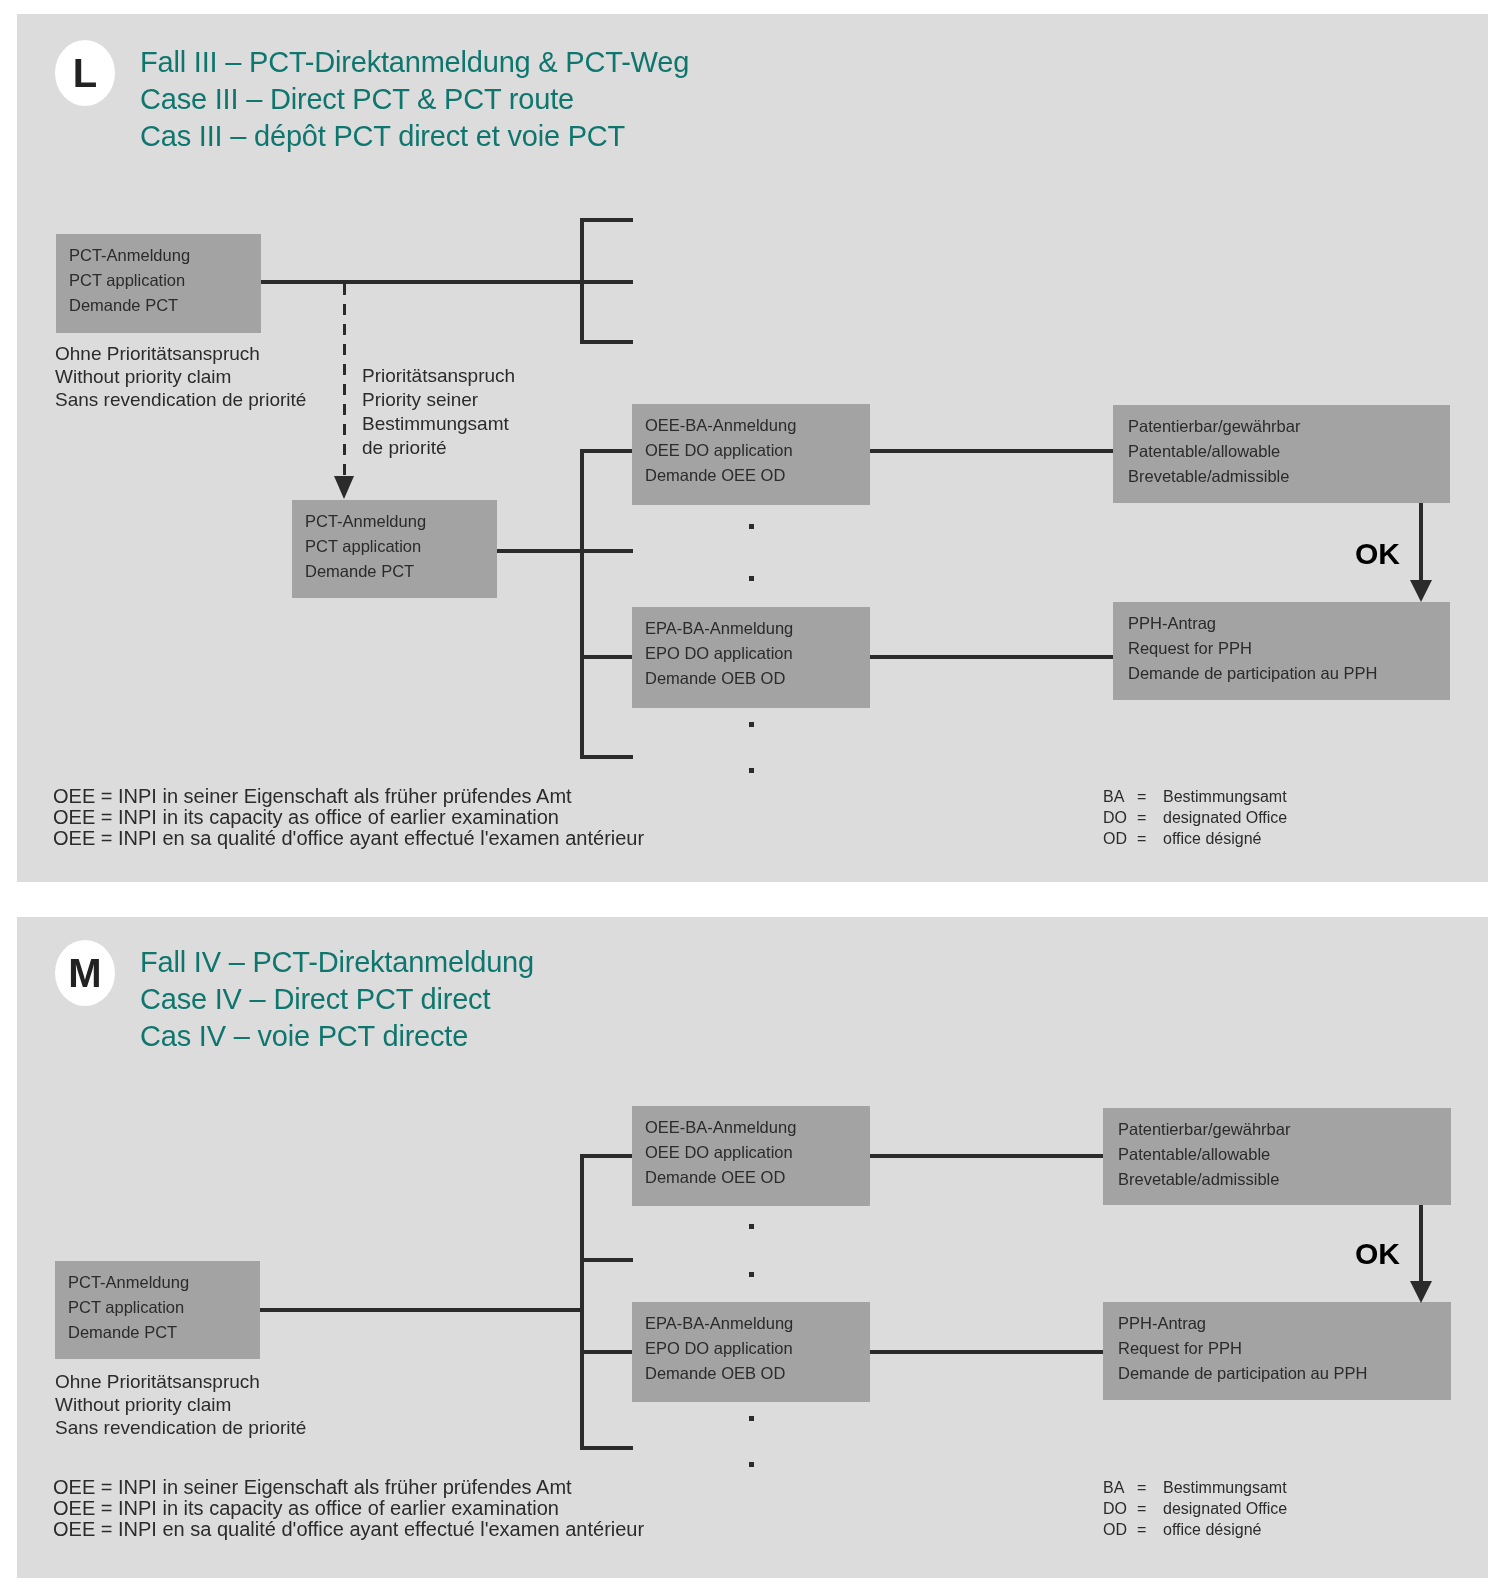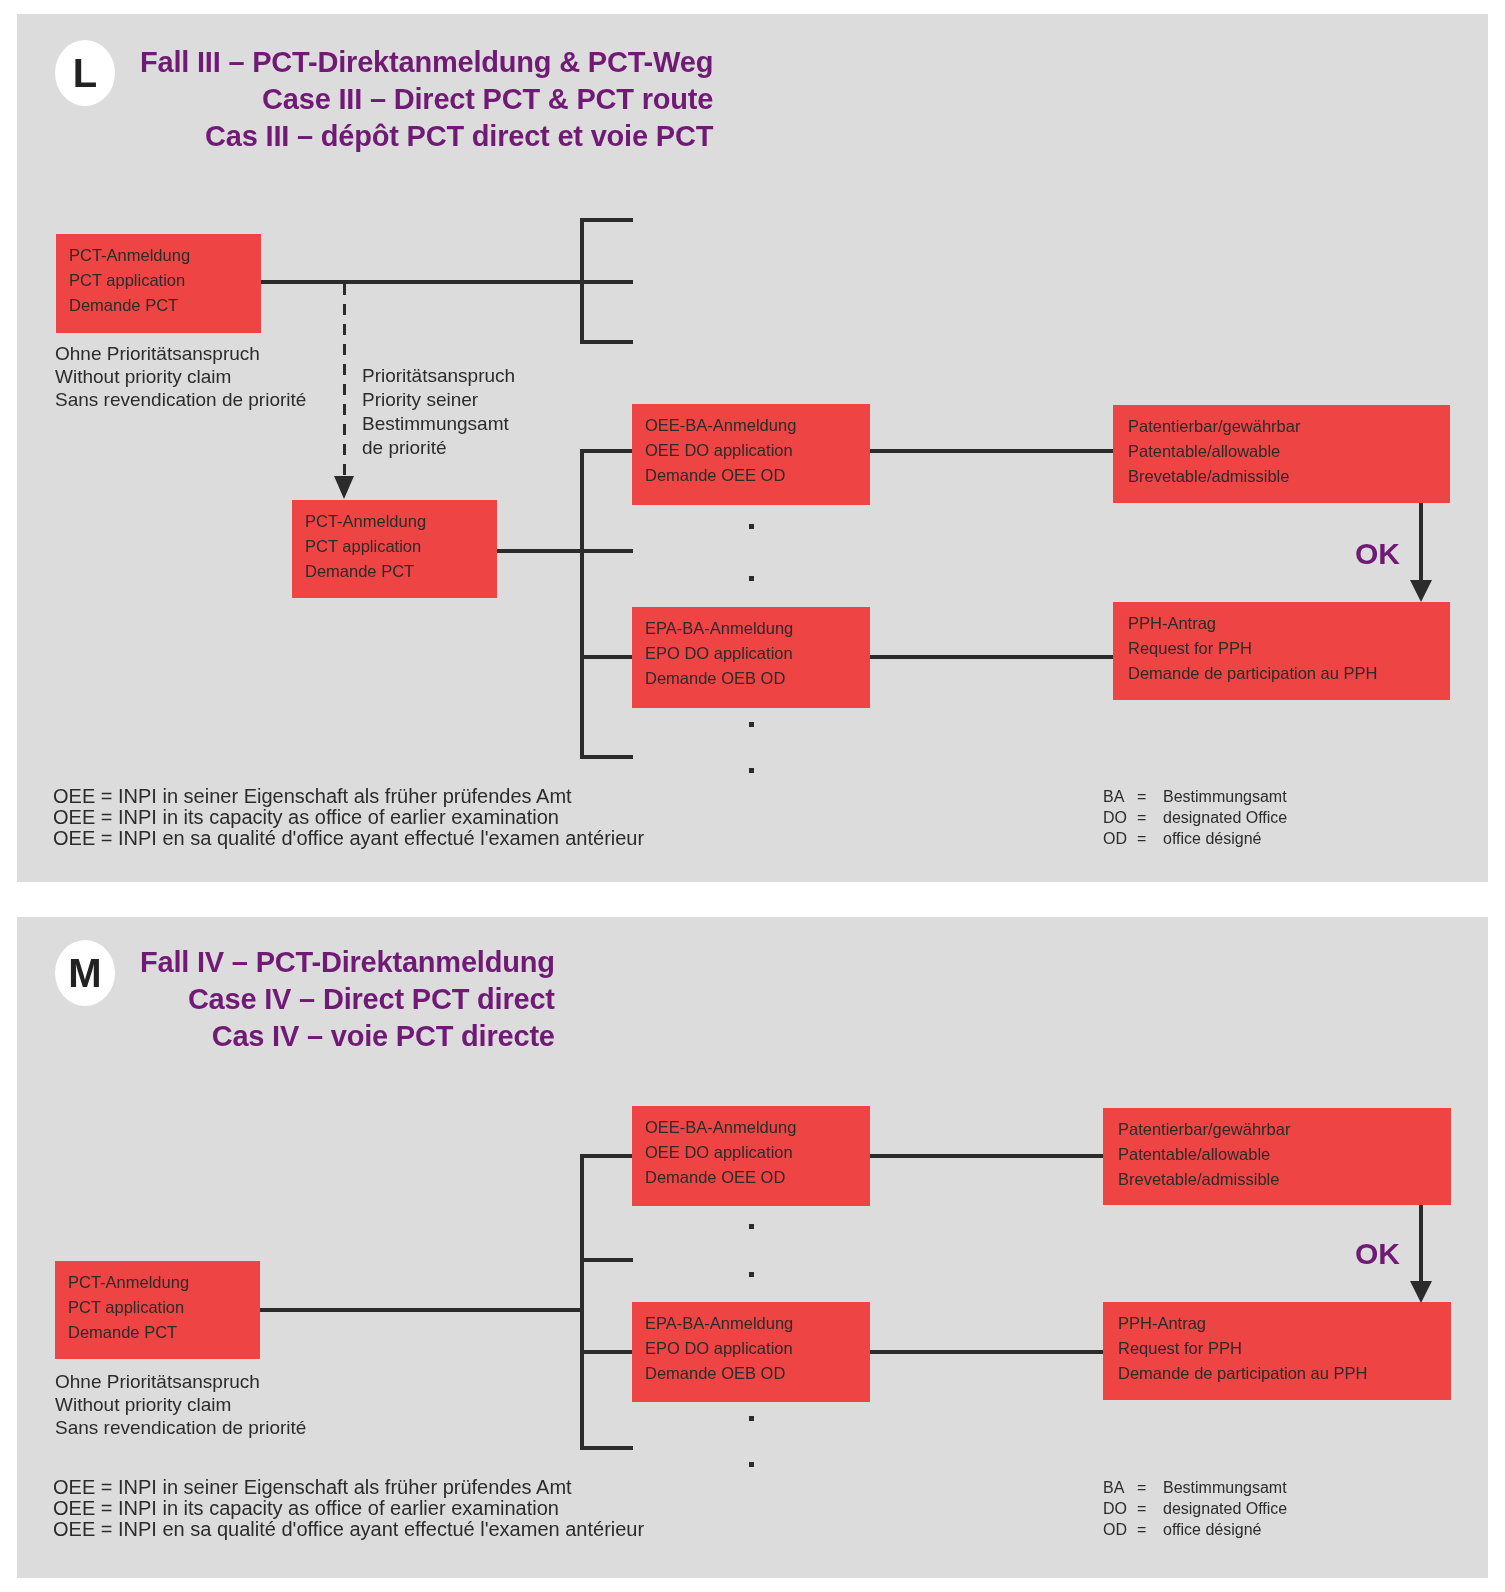--- a/index.html
+++ b/index.html
@@ -22,25 +22,25 @@
     background:var(--panel);
   }
   .badge{
     position:absolute;width:60px;height:66px;
     background:#ffffff;border-radius:50%;
     display:flex;align-items:center;justify-content:center;
     font-weight:bold;font-size:40px;color:#222;
   }
   .title{
     position:absolute;
-    font-weight:bold;font-size:29px;line-height:37px;
-    letter-spacing:-0.2px;color:#701a75;white-space:nowrap;text-align:right;
+    font-weight:normal;font-size:29px;line-height:37px;
+    letter-spacing:-0.2px;color:#0f766e;white-space:nowrap;
   }
   .wbox{
-    position:absolute;background:#ef4444;
+    position:absolute;background:#a3a3a3;
     font-size:16.5px;line-height:25px;
     padding:9px 12px 0 13px;white-space:nowrap;
   }
   .note{
     position:absolute;font-size:19px;line-height:23px;white-space:nowrap;
   }
   .hline{position:absolute;height:4px;background:var(--line);}
   .vline{position:absolute;width:4px;background:var(--line);}
   .dashline{
     position:absolute;width:3px;
@@ -48,21 +48,21 @@
   }
   .tri-down{
     position:absolute;width:0;height:0;
     border-left:10px solid transparent;
     border-right:10px solid transparent;
     border-top:23px solid var(--line);
   }
   .dot{position:absolute;width:5px;height:5px;background:var(--line);}
   .ok{
     position:absolute;width:83px;text-align:right;
-    font-weight:bold;font-size:30px;color:#701a75;
+    font-weight:bold;font-size:30px;color:#000000;
   }
   .fn{position:absolute;font-size:20px;line-height:21px;white-space:nowrap;}
   .fngrid{
     position:absolute;display:grid;
     grid-template-columns:34px 26px auto;
     font-size:16px;line-height:21px;white-space:nowrap;
   }
 </style>
 </head>
 <body>

